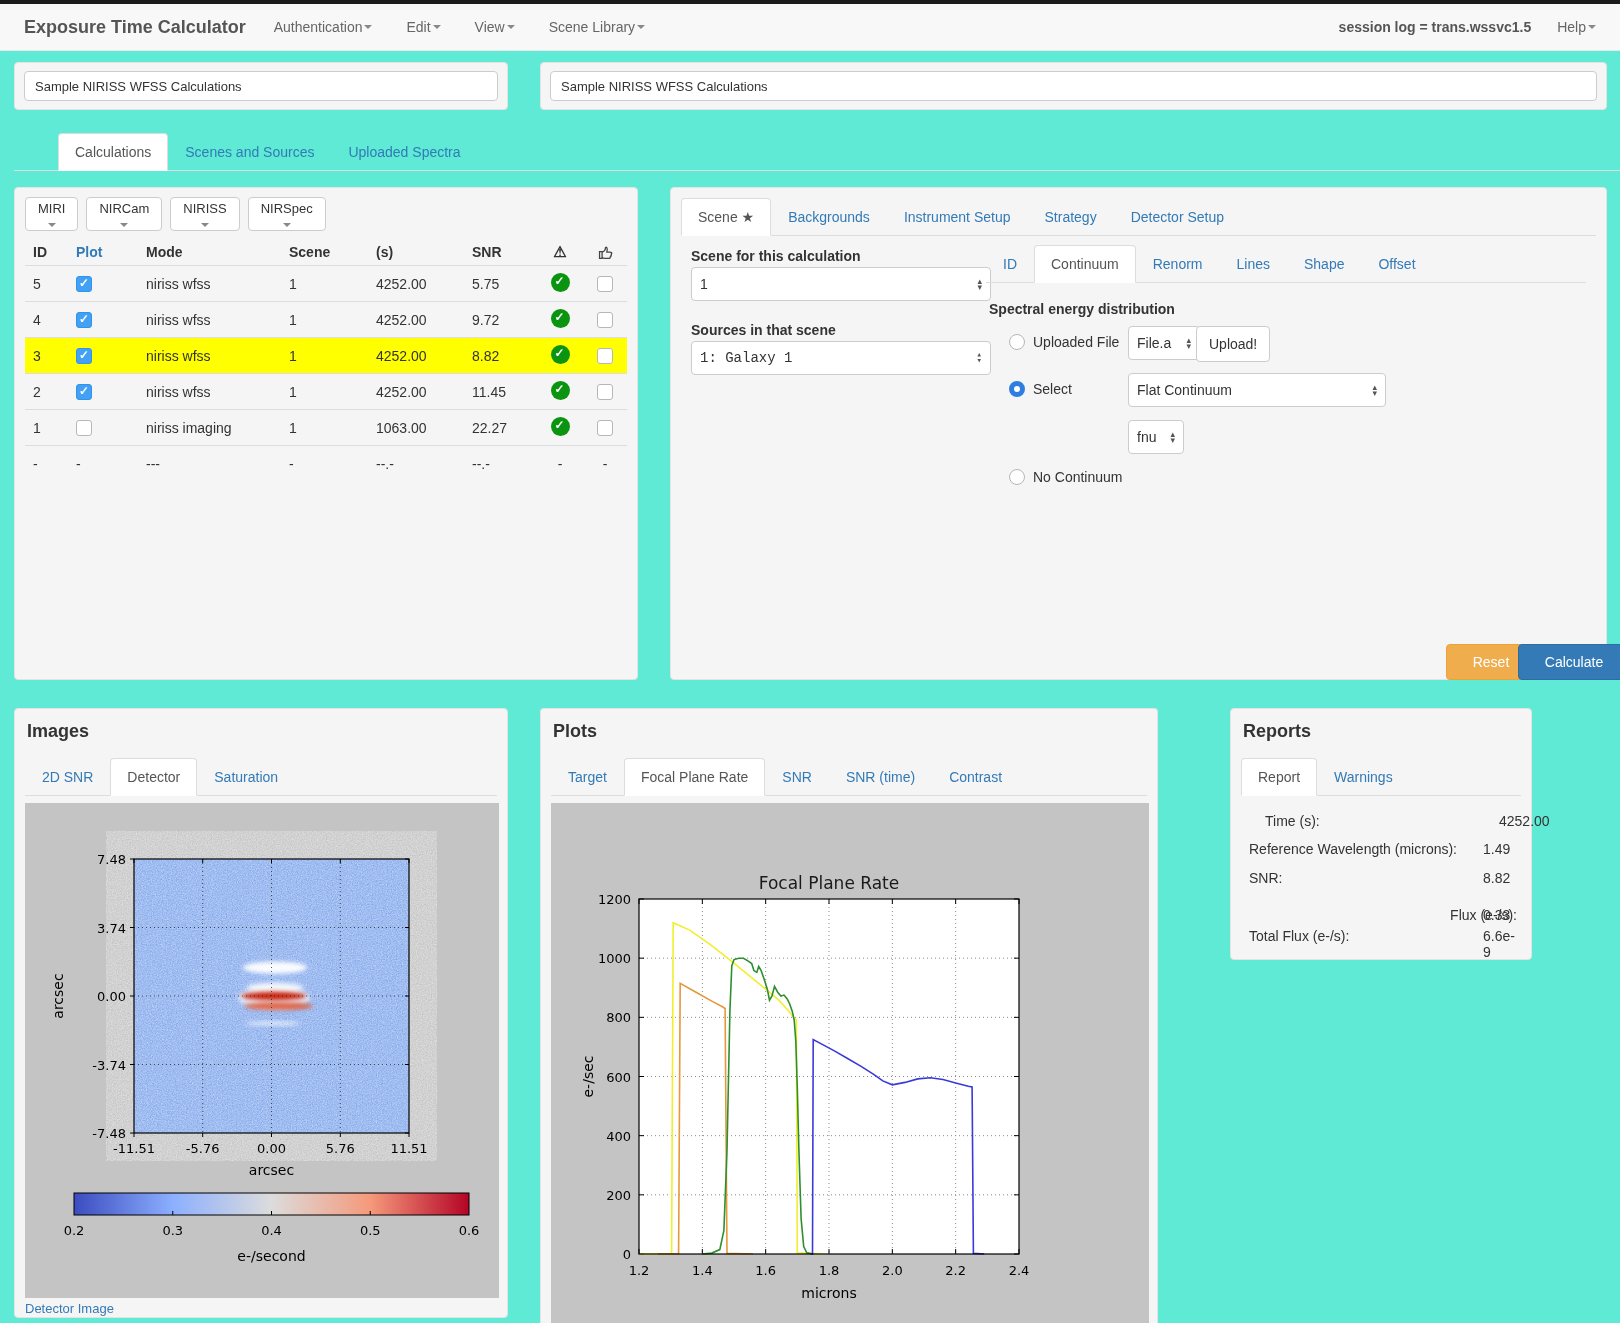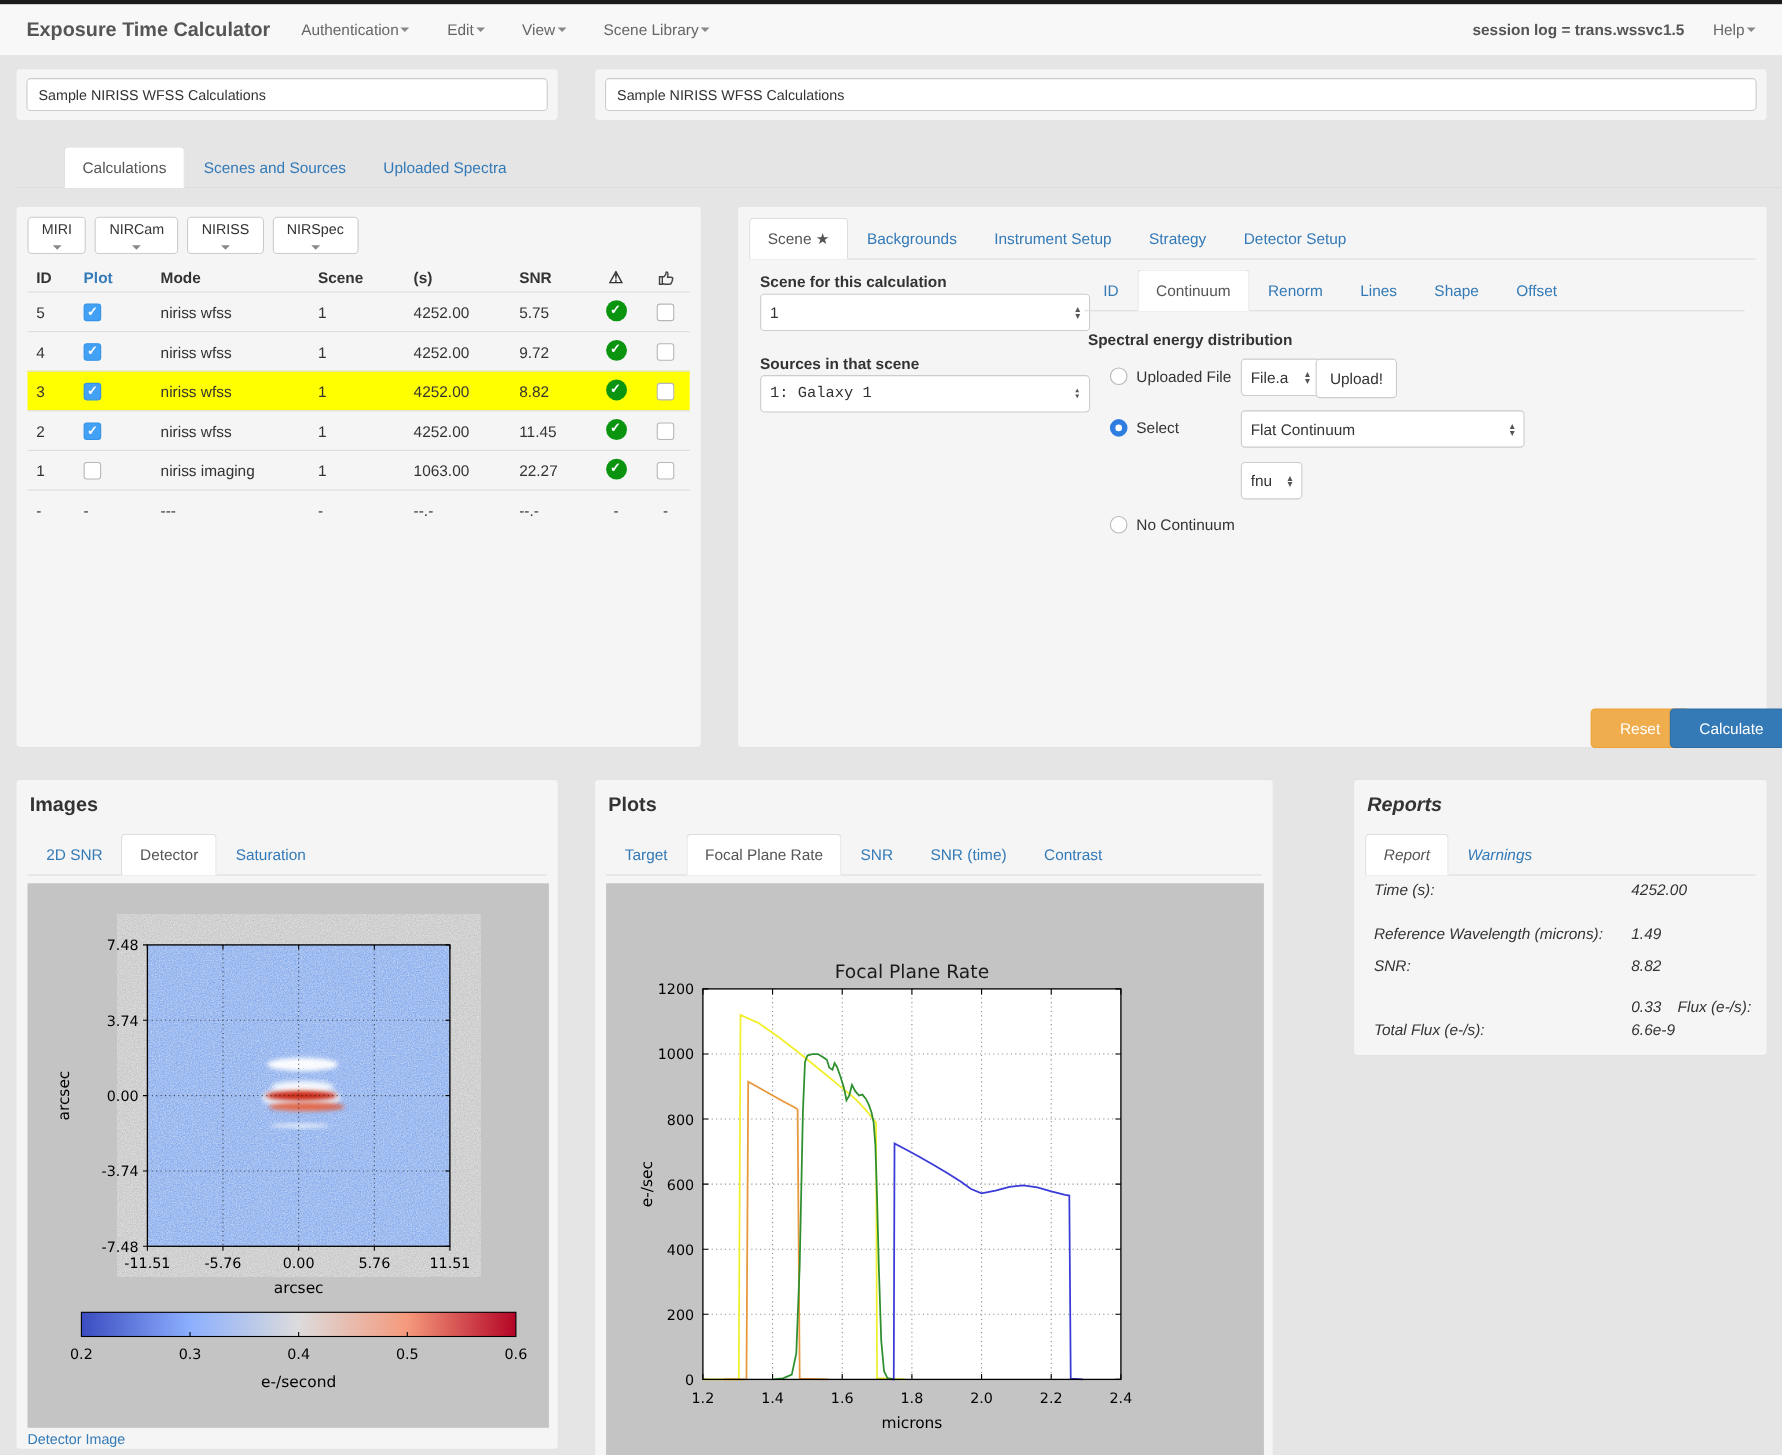--- a/index.html
+++ b/index.html
@@ -1,17 +1,17 @@
 <!DOCTYPE html>
 <html><head>
 <meta charset="utf-8">
 <style>
   html,body{margin:0;padding:0;background:#fff;}
   #page{position:relative;width:1620px;height:1323px;overflow:hidden;
-        font-family:"Liberation Sans",sans-serif;color:#333;background:#e5e5e5;}
+        font-family:"Liberation Sans",sans-serif;color:#333;background:#5eead4;}
   .abs{position:absolute;}
   
   #topstrip{left:0;top:0;width:1620px;height:4px;background:#1b1b1b;}
   #navbar{left:0;top:4px;width:1620px;height:46px;background:#f8f8f8;border-bottom:1px solid #e7e7e7;
           display:flex;align-items:center;}
   .brand{font-size:18px;font-weight:bold;color:#555;margin-left:24px;}
   .navmenu{display:flex;margin-left:28px;gap:34px;}
   .navitem{font-size:14px;color:#666;cursor:pointer;display:flex;align-items:center;gap:2px;}
   .navright{margin-left:auto;margin-right:24px;display:flex;align-items:center;gap:26px;}
   .sessionlog{font-size:14px;font-weight:bold;color:#555;}
@@ -476,27 +476,27 @@
           <polyline points="151.3,451.0 160.8,450.1 168.8,446.6 172.9,427.3 176.0,347.5 178.9,208.4 180.8,162.6 183.0,156.6 187.8,155.2 192.5,155.2 197.3,158.1 200.7,160.5 202.9,167.6 205.8,169.4 207.7,163.4 209.9,167.0 213.1,175.9 216.3,186.2 218.5,197.2 221.0,193.0 223.5,183.3 226.7,189.2 229.9,193.0 233.0,192.1 236.2,196.0 238.7,201.0 241.3,208.4 243.2,217.3 244.8,238.0 246.3,285.3 247.9,347.5 250.1,415.5 252.7,443.6 255.8,449.8 262.2,451.0" fill="none" stroke="#2e8f2e" stroke-width="1.6"></polyline>
           <polyline points="259.6,451.0 261.5,451.0 262.2,236.5 271.7,241.6 284.3,248.4 297.0,255.7 309.7,263.1 322.3,271.1 331.8,277.9 341.3,281.8 354.0,279.4 366.7,275.9 379.3,274.7 392.0,276.5 404.7,280.0 417.3,283.3 421.1,283.9 422.4,450.4 433.2,451.0" fill="none" stroke="#3a3ad8" stroke-width="1.6"></polyline>
           <rect x="88" y="96" width="380" height="355" fill="none" stroke="#000" stroke-width="1.2"></rect>
           <text x="278" y="86" class="ptitle" text-anchor="middle">Focal Plane Rate</text>
           <text x="278" y="495" class="plabel" text-anchor="middle">microns</text>
           <text x="0" y="0" class="plabel" text-anchor="middle" transform="translate(42,273.5) rotate(-90)">e-/sec</text>
         </svg>
     </div>
   </div>
 
-  <div class="abs panel" style="left:1230px;top:708px;width:377px;height:252px;font-style:italic;">
+  <div class="abs panel" style="left:1230px;top:708px;width:302px;height:252px;">
     <div class="ptitle-h" style="position:absolute;left:12px;top:12px;">Reports</div>
     <div class="tabs" style="position:absolute;left:10px;top:49px;right:10px;">
       <div class="tab active">Report</div>
       <div class="tab">Warnings</div>
     </div>
-    <div class="reprow" style="top:92px;">
+    <div class="reprow" style="top:104px;margin-left:16px;">
       <span>Time (s):</span>
       <span class="repval">4252.00</span>
     </div>
     <div class="reprow" style="top:132px;">
       <span>Reference Wavelength (microns):</span>
       <span class="repval">1.49</span>
     </div>
     <div class="reprow" style="top:161px;">
       <span>SNR:</span>
       <span class="repval">8.82</span>

